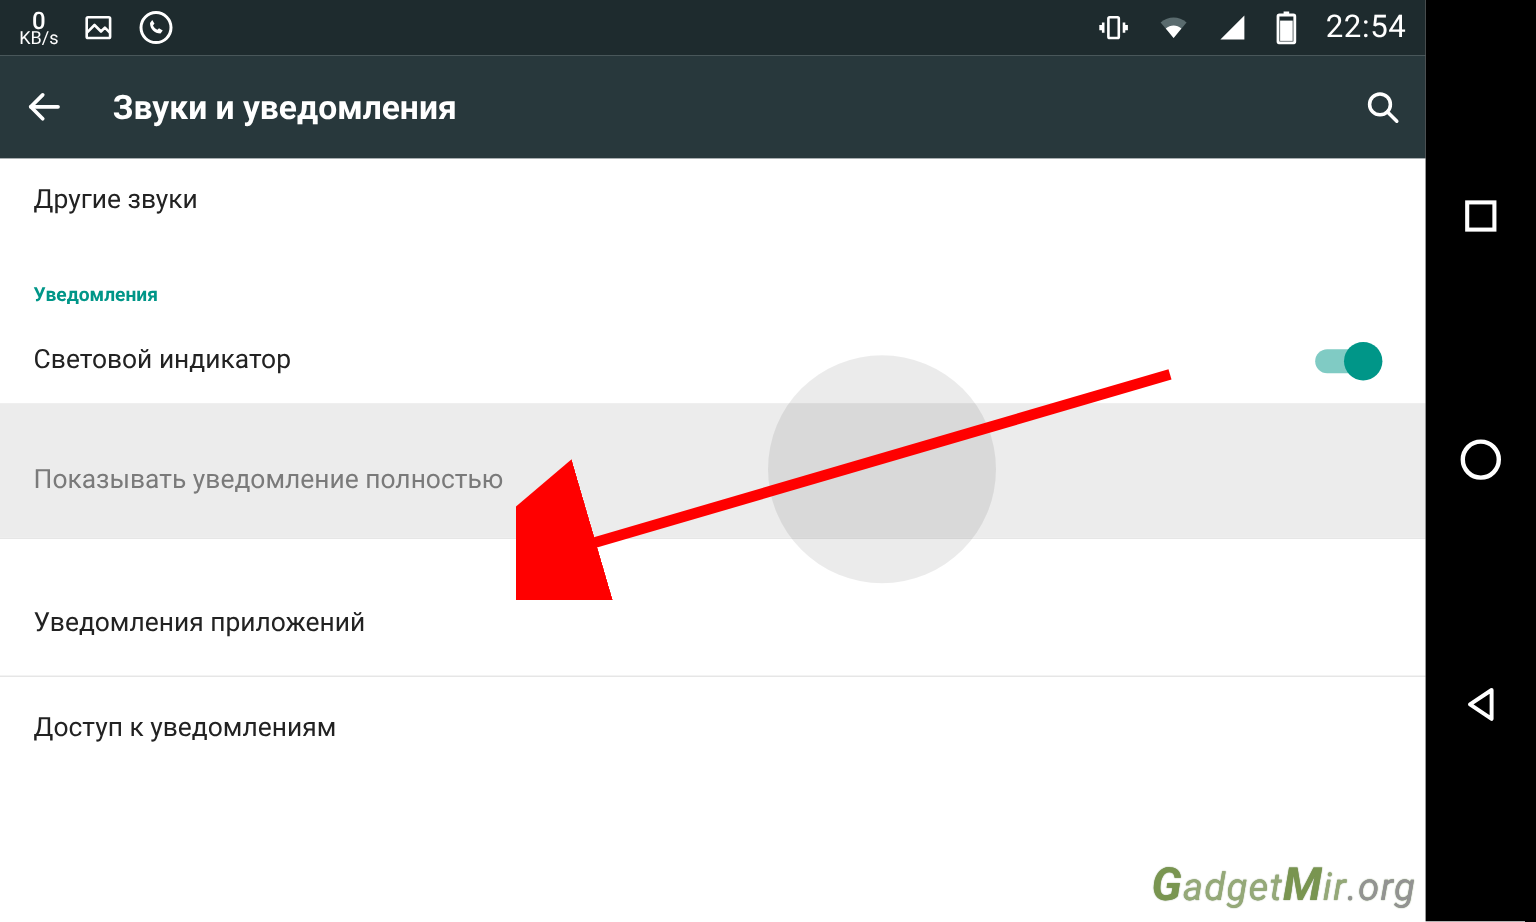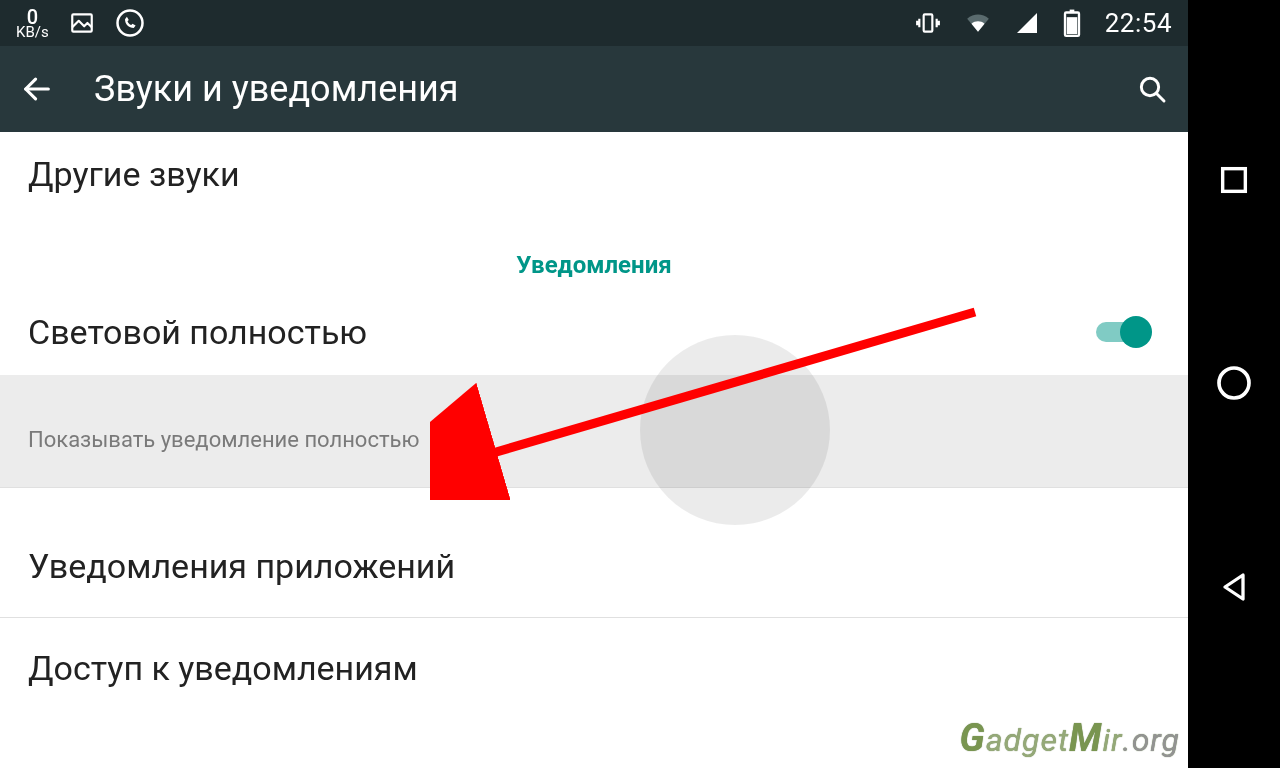--- a/index.html
+++ b/index.html
@@ -53,35 +53,35 @@
 
 .appbar {
   height: 86px;
   background: #28383c;
   color: #fff;
   display: flex;
   align-items: center;
   padding: 0 20px;
 }
 .appbar .back { margin-right: 40px; }
-.appbar .title { font-size: 36px; font-weight: 400; flex: 1; }
+.appbar .title { font-size: 28px; font-weight: 700; flex: 1; }
 .appbar .search { }
 
 
 .list { }
 .item {
   padding: 22px 28px;
   border-bottom: 1px solid rgba(0,0,0,0.0);
   display: flex;
   align-items: center;
 }
 .item .itext { flex: 1; }
 .item.section-title { padding-top: 34px; padding-bottom: 10px; }
-.item.section-title .prim { color: #009688; font-size: 24px; font-weight: 700; text-align: center; }
-.item .prim { font-size: 34px; color: #222; }
+.item.section-title .prim { color: #009688; font-size: 16px; font-weight: 700; }
+.item .prim { font-size: 22px; color: #222; }
 .item .sec  { font-size: 22px; color: #7a7a7a; margin-top: 18px; }
 .item.highlight { background: #ececec; position: relative; padding-top: 34px; padding-bottom: 34px; }
 .divider { height: 1px; background: #e0e0e0; margin: 0; }
 
 
 .switch {
   width: 52px; height: 20px;
   background: #80cbc4;
   border-radius: 10px;
   position: relative;
@@ -207,21 +207,21 @@
       </div>
 
       <div class="item section-title">
         <div class="itext">
             <div class="prim">Уведомления</div>
           </div>
       </div>
 
       <div class="item">
         <div class="itext">
-            <div class="prim">Световой полностью</div>
+            <div class="prim">Световой индикатор</div>
           </div>
         <div class="switch">
             <div class="thumb"></div>
           </div>
       </div>
 
       <div class="item highlight">
         <div class="ripple"></div>
         <div class="itext">
           <div class="sec">Показывать уведомление полностью</div>

